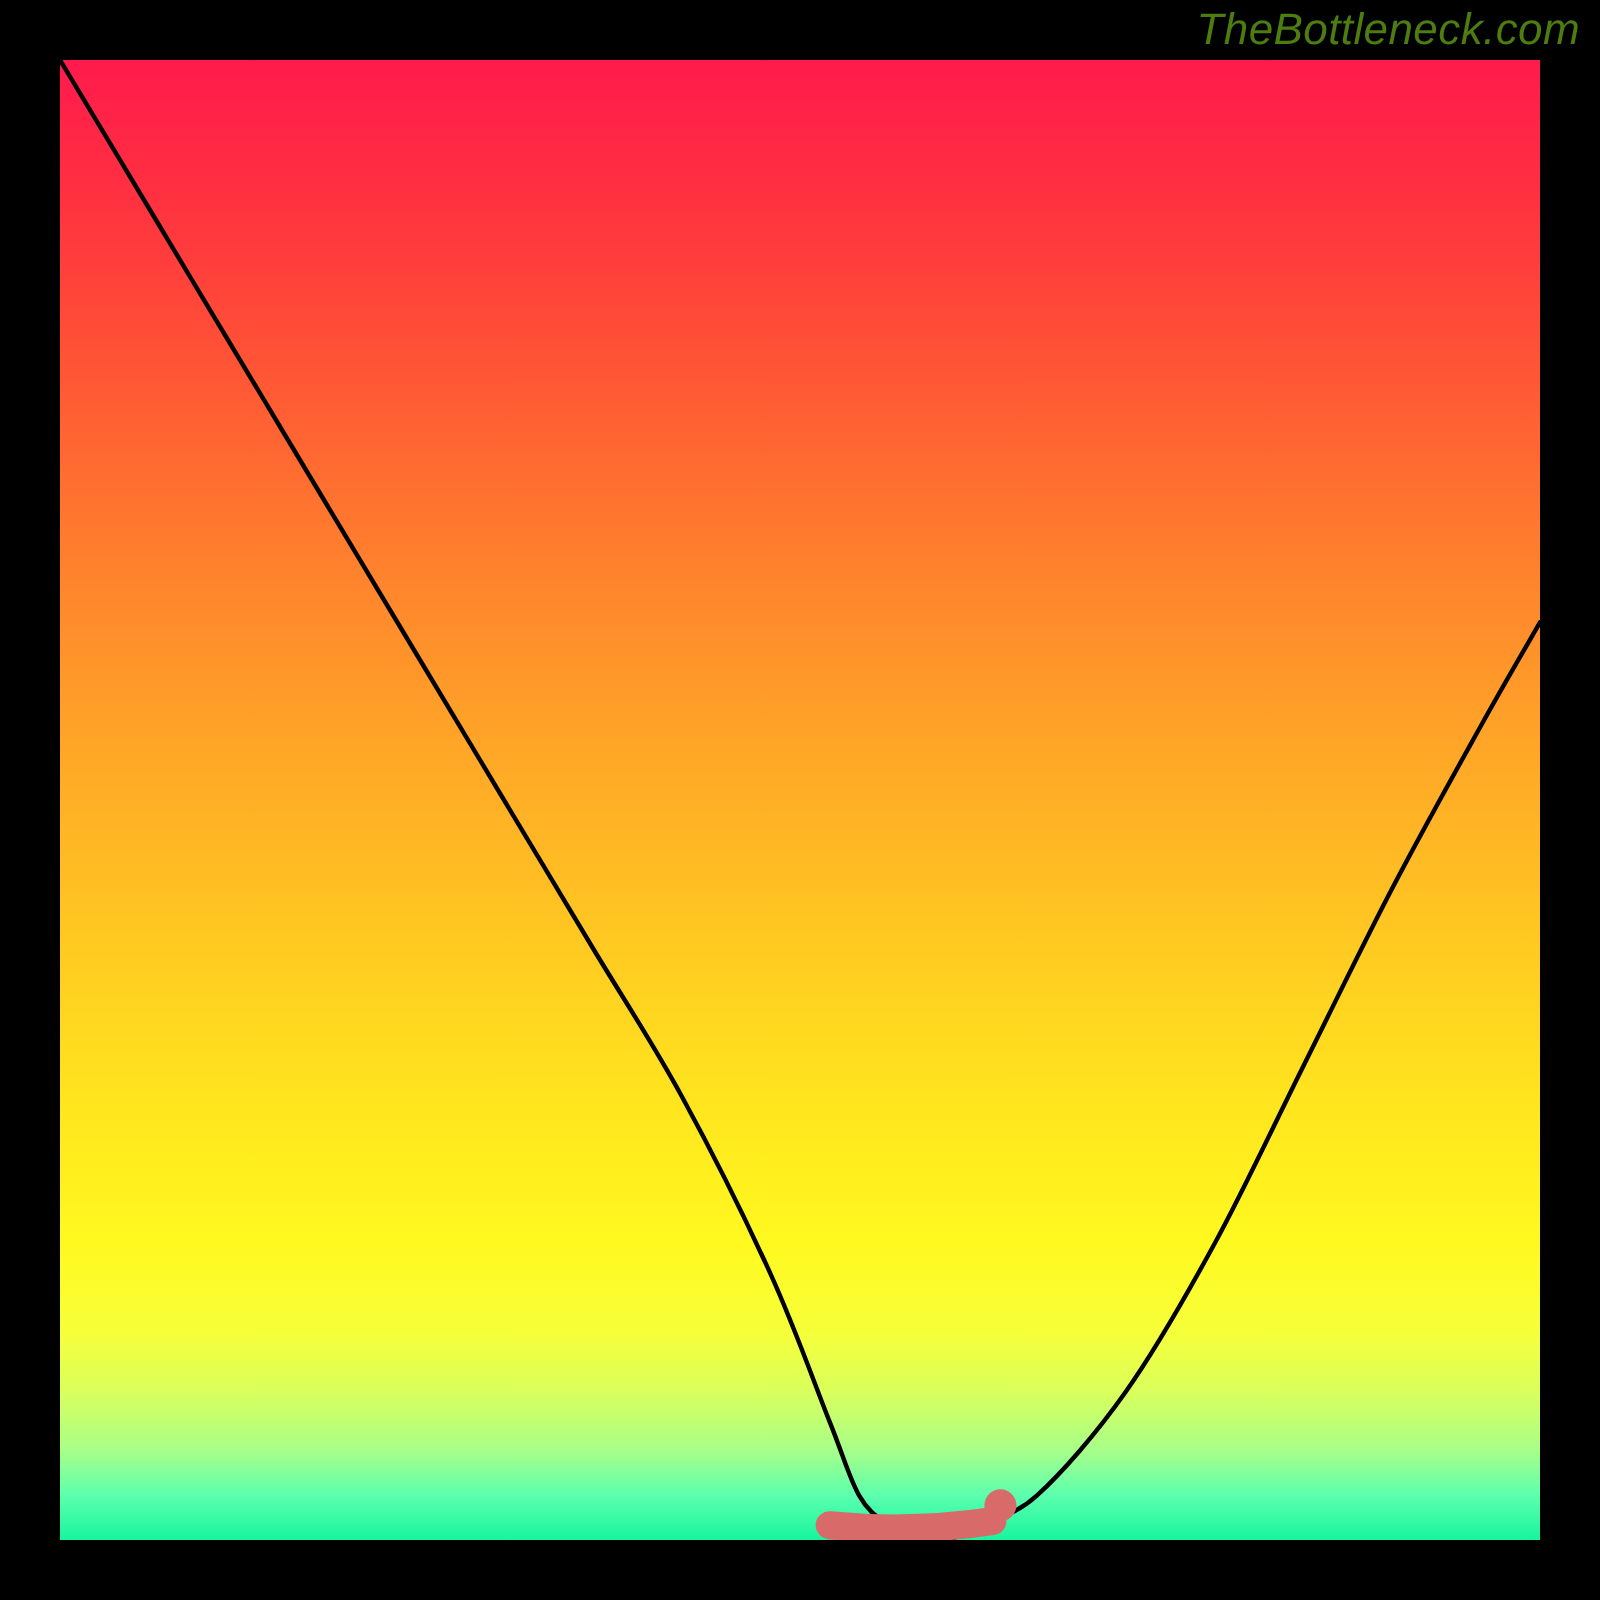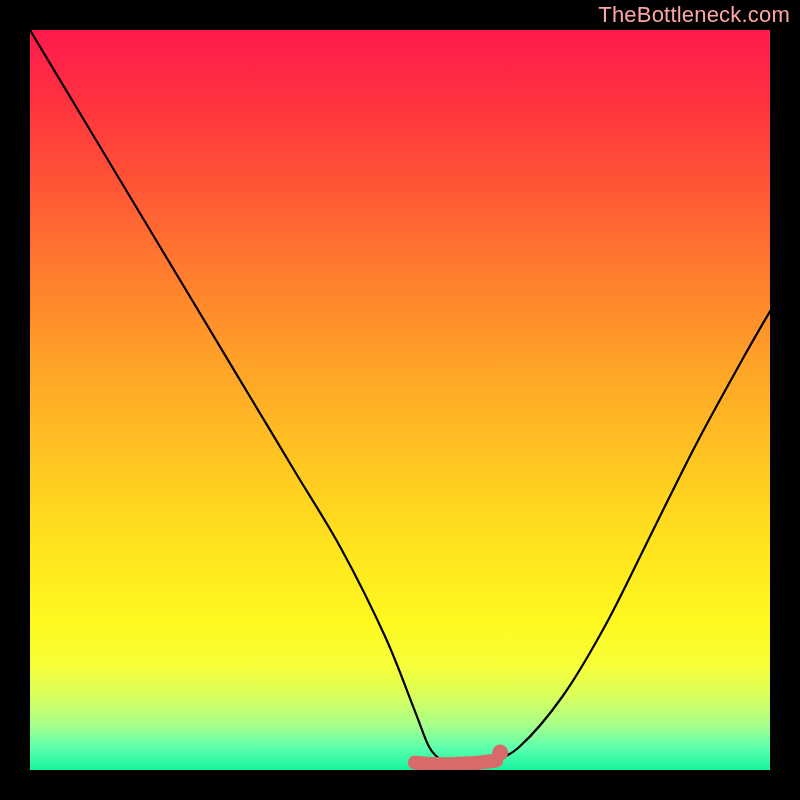--- a/index.html
+++ b/index.html
@@ -14,25 +14,26 @@
   .frame {
     position: relative;
     width: 800px;
     height: 800px;
     background: #000;
   }
   .watermark {
     position: absolute;
     top: 2px;
     right: 10px;
-    color: #fca5a5;
+    color: #4d7c0f;
     font-size: 22px;
     font-weight: 500;
     letter-spacing: 0.2px;
     z-index: 10;
+    font-style: italic;
   }
   .plot {
     position: absolute;
     left: 30px;
     top: 30px;
     width: 740px;
     height: 740px;
     overflow: hidden;
   }
   .gradient {

